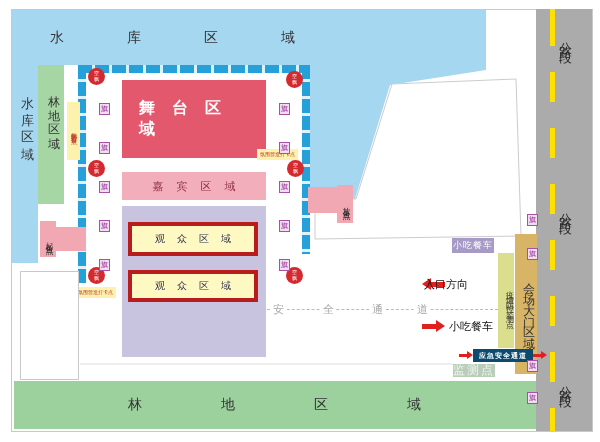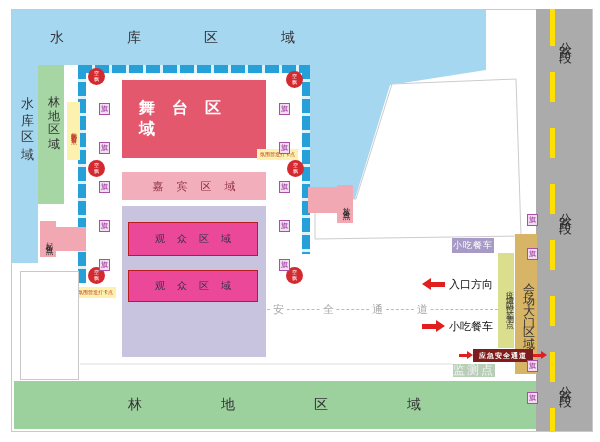--- a/index.html
+++ b/index.html
@@ -35,21 +35,21 @@
     background-image:repeating-linear-gradient(180deg,transparent 0 14px,rgba(255,255,255,.85) 14px 17px);}
   .vb-right{left:302px;top:65px;width:8px;height:189px;
     background-image:repeating-linear-gradient(180deg,transparent 0 14px,rgba(255,255,255,.85) 14px 17px);}
 
   
   .stage{left:122px;top:80px;width:144px;height:78px;background:#e4586e;color:#fff;
          font-size:16px;letter-spacing:17px;padding-left:17px;box-sizing:border-box;font-weight:bold;}
   .guest{left:122px;top:172px;width:144px;height:28px;background:#f3aebb;color:#8c2f42;
          font-size:11px;letter-spacing:13px;padding-left:13px;box-sizing:border-box;}
   .aud-container{left:122px;top:206px;width:144px;height:151px;background:#c8c4e0;}
-  .aud-box{border:1px solid #b91c1c;color:#2f2f4f;box-sizing:border-box;background:#ec4899;}
+  .aud-box{border:4px solid #b91c1c;color:#2f2f4f;box-sizing:border-box;background:#fef9c3;}
   .aud1{left:128px;top:222px;width:130px;height:34px;font-size:10px;letter-spacing:12px;padding-left:12px;}
   .aud2{left:128px;top:270px;width:130px;height:32px;font-size:10px;letter-spacing:12px;padding-left:12px;}
   .veh{left:128px;top:313px;width:130px;height:25px;font-size:8px;letter-spacing:1px;}
 
   
   .pink{background:#f2a8b2;color:#222;}
   .fish-lift-label{left:40px;top:221px;width:16px;height:36px;font-size:8px;letter-spacing:2px;}
   .fish-lift-rect{left:56px;top:227px;width:30px;height:24px;}
   .fish-rel-rect{left:308px;top:187px;width:29px;height:26px;}
   .fish-rel-label{left:337px;top:185px;width:16px;height:38px;font-size:8px;letter-spacing:2px;}
@@ -58,21 +58,21 @@
   .checkin{background:#fcf2ae;color:#c0392b;}
   .checkin-v{left:67px;top:102px;width:13px;height:58px;font-size:6px;letter-spacing:1px;}
   .checkin-h{width:41px;height:11px;font-size:5px;line-height:11px;text-align:center;}
 
   
   .security{left:452px;top:238px;width:42px;height:15px;background:#a89ac6;color:#fff;font-size:9px;letter-spacing:1px;}
   .epidemic{left:498px;top:253px;width:16px;height:95px;background:#dbde8d;color:#333;
             font-size:8px;letter-spacing:5px;padding-top:2px;box-sizing:border-box;}
   .gate{left:515px;top:234px;width:22px;height:140px;background:#d7b466;color:#333;
         font-size:12px;letter-spacing:11px;padding-top:4px;box-sizing:border-box;}
-  .emergency{left:473px;top:349px;width:60px;height:13px;background:#7f1d1d;color:#fff;font-size:7px;letter-spacing:1px;font-weight:bold;}
+  .emergency{left:473px;top:349px;width:60px;height:13px;background:#0c4a6e;color:#fff;font-size:7px;letter-spacing:1px;font-weight:bold;}
   .monitor{left:453px;top:364px;width:42px;height:13px;background:#b9cdb9;color:#eef4ee;font-size:12px;letter-spacing:2px;}
 
   
   .dash-line{left:267px;top:309px;width:231px;height:0;border-top:1px dashed #bbb;}
   .dash-char{top:302px;font-size:11px;color:#a9a9a9;background:#fff;padding:0 2px;}
 
   
   .dir-label{font-size:11px;color:#111;}
   .arrow{display:flex;align-items:center;}
   .shaft{width:14px;height:5px;background:#e01f1f;}
@@ -138,21 +138,21 @@
   <div class="abs dash-line"></div>
   <span class="abs dash-char" style="left:271px">安</span>
   <span class="abs dash-char" style="left:321px">全</span>
   <span class="abs dash-char" style="left:370px">通</span>
   <span class="abs dash-char" style="left:415px">道</span>
 
   <div class="abs arrow" style="left:422px;top:278px">
     <div class="head-l"></div>
       <div class="shaft"></div>
   </div>
-  <div class="abs dir-label" style="left:449px;top:277px">入口方向</div>
+  <div class="abs dir-label" style="left:424px;top:277px">入口方向</div>
   <div class="abs arrow" style="left:422px;top:320px">
     <div class="shaft"></div>
       <div class="head-r"></div>
   </div>
   <div class="abs dir-label" style="left:449px;top:319px">小吃餐车</div>
 
   <div class="abs center security">小吃餐车</div>
   <div class="abs vtext epidemic" style="text-align:center">疫情防控监测点</div>
   <div class="abs vtext gate" style="text-align:center">会场大门区域</div>
   <div class="abs center emergency">应急安全通道</div>

